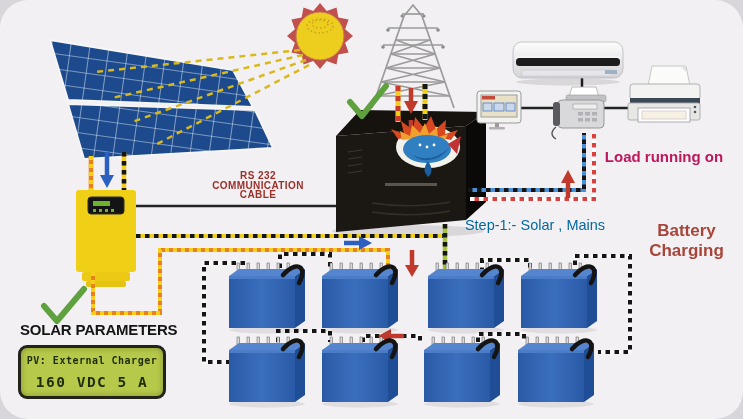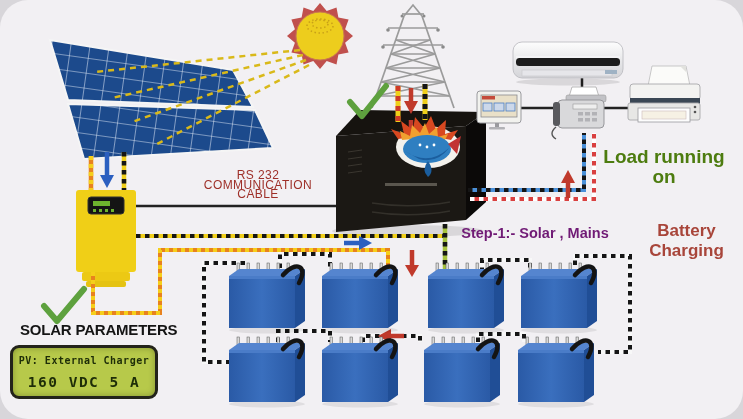--- a/index.html
+++ b/index.html
@@ -1,31 +1,31 @@
 <!DOCTYPE html>
 <html><head>
 <meta charset="utf-8">
 <style>
   html,body{margin:0;padding:0;background:#d8d6da;}
   body{width:743px;height:419px;position:relative;overflow:hidden;
        font-family:"Liberation Sans",sans-serif;}
   .card{position:absolute;inset:0;background:#f2f0f3;border-radius:28px;overflow:hidden;}
   svg.scene{position:absolute;left:0;top:0;}
   .lbl{position:absolute;text-align:center;}
-  .lbl-rs232{left:196px;top:171px;width:124px;font-size:12px;font-weight:400;
+  .lbl-rs232{left:196px;top:171px;width:124px;font-size:10px;font-weight:700;
              line-height:9.5px;color:#9e2f28;letter-spacing:.4px;text-align:center;}
-  .lbl-bypass{left:594px;top:147px;width:140px;font-size:19px;font-weight:700;
-              line-height:20px;color:#4d7c0f;}
-  .lbl-step{left:455px;top:224px;width:160px;font-size:14.5px;font-weight:700;
-            line-height:18px;color:#701a75;}
+  .lbl-bypass{left:594px;top:147px;width:140px;font-size:15px;font-weight:700;
+              line-height:20px;color:#be185d;}
+  .lbl-step{left:455px;top:216px;width:160px;font-size:14.5px;font-weight:400;
+            line-height:18px;color:#0369a1;}
   .lbl-battchg{left:634px;top:221px;width:105px;font-size:17px;font-weight:700;
                color:#a8453a;}
   .lbl-solarparams{left:20px;top:321px;width:170px;font-size:15px;font-weight:900;
                    color:#141414;letter-spacing:-.2px;text-align:left;}
-  .lcd{position:absolute;left:10px;top:345px;width:142px;height:48px;
+  .lcd{position:absolute;left:18px;top:345px;width:142px;height:48px;
        background:#b7c94a;border:3.5px solid #23231a;border-radius:9px;
        font-family:"DejaVu Sans Mono",monospace;color:#1e2d08;text-align:center;
        box-shadow:inset 0 0 6px rgba(40,50,0,.35);}
   .lcd-l1{font-size:10px;font-weight:700;margin-top:7px;letter-spacing:.5px;}
   .lcd-l2{font-size:14.5px;font-weight:700;letter-spacing:1.5px;margin-top:8px;}
 </style>
 </head>
 <body>
 
 <div class="card">

